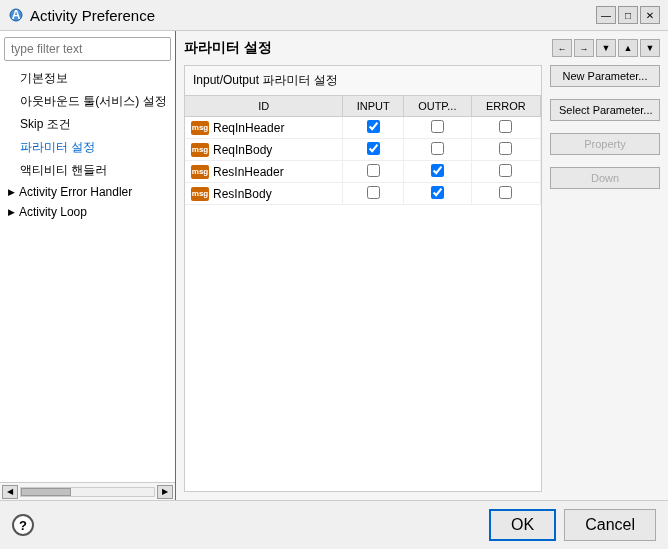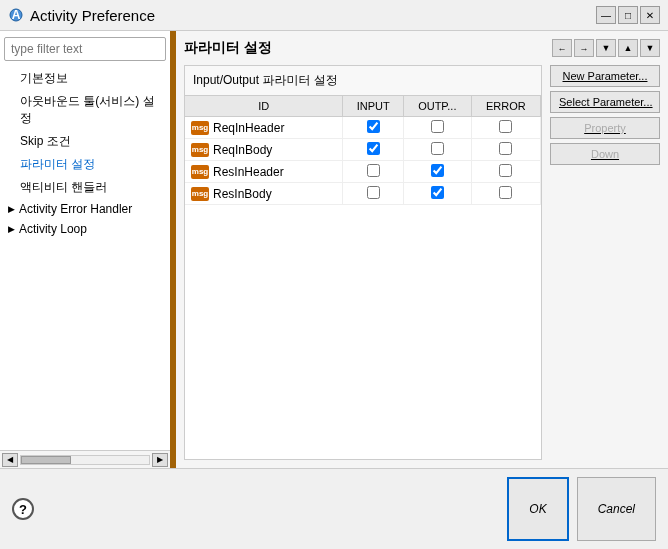--- a/index.html
+++ b/index.html
@@ -52,21 +52,21 @@
     .main-content {
       display: flex;
       flex: 1;
       overflow: hidden;
     }
 
     
     .left-panel {
       width: 176px;
       background: white;
-      border-right: 6px solid #a16207;
+      border-right: 1px solid #a16207;
       display: flex;
       flex-direction: column;
       overflow: hidden;
     }
 
     .search-input {
       width: 100%;
       padding: 4px 6px;
       border: 1px solid #aaa;
       border-radius: 2px;
@@ -256,23 +256,22 @@
 
     input[type="checkbox"] {
       width: 13px;
       height: 13px;
     }
 
     
     .action-buttons {
       display: flex;
       flex-direction: column;
-      gap: 4px;
+      gap: 12px;
       width: 110px;
-      text-decoration: underline;
     }
 
     .action-btn {
       padding: 4px 8px;
       background: #e8e8e8;
       border: 1px solid #aaa;
       cursor: pointer;
       font-size: 11px;
       text-align: center;
       white-space: nowrap;
@@ -311,26 +310,25 @@
       font-weight: bold;
       background: white;
     }
 
     .bottom-bar-right {
       display: flex;
       gap: 8px;
     }
 
     .dialog-btn {
-      padding: 23px 20px;
-      font-size: 12px;
+      padding: 5px 20px;
+      font-size: 16px;
       cursor: pointer;
       background: #e8e8e8;
       border: 1px solid #aaa;
-      font-style: italic;
     }
 
     .dialog-btn.primary {
       background: #e8e8e8;
       border: 2px solid #0066cc;
     }
   </style>
 </head>
 <body>
 

